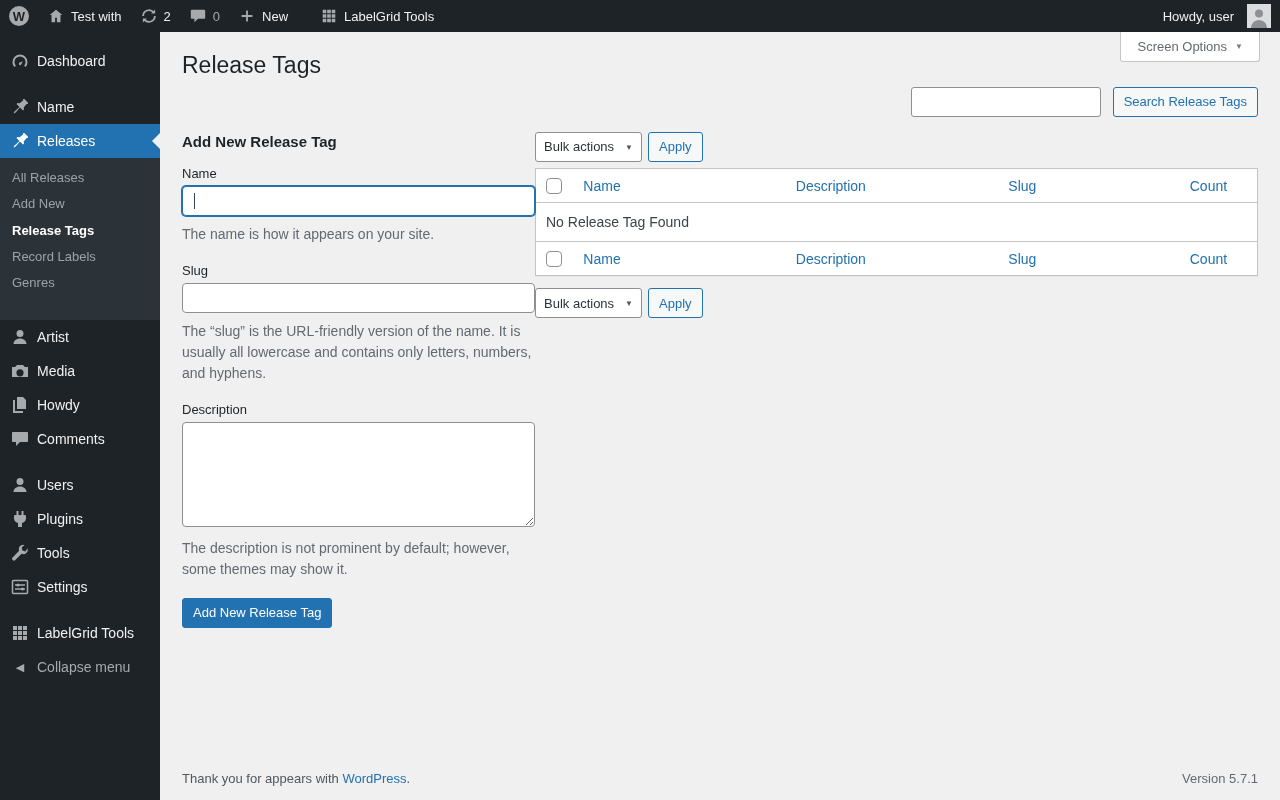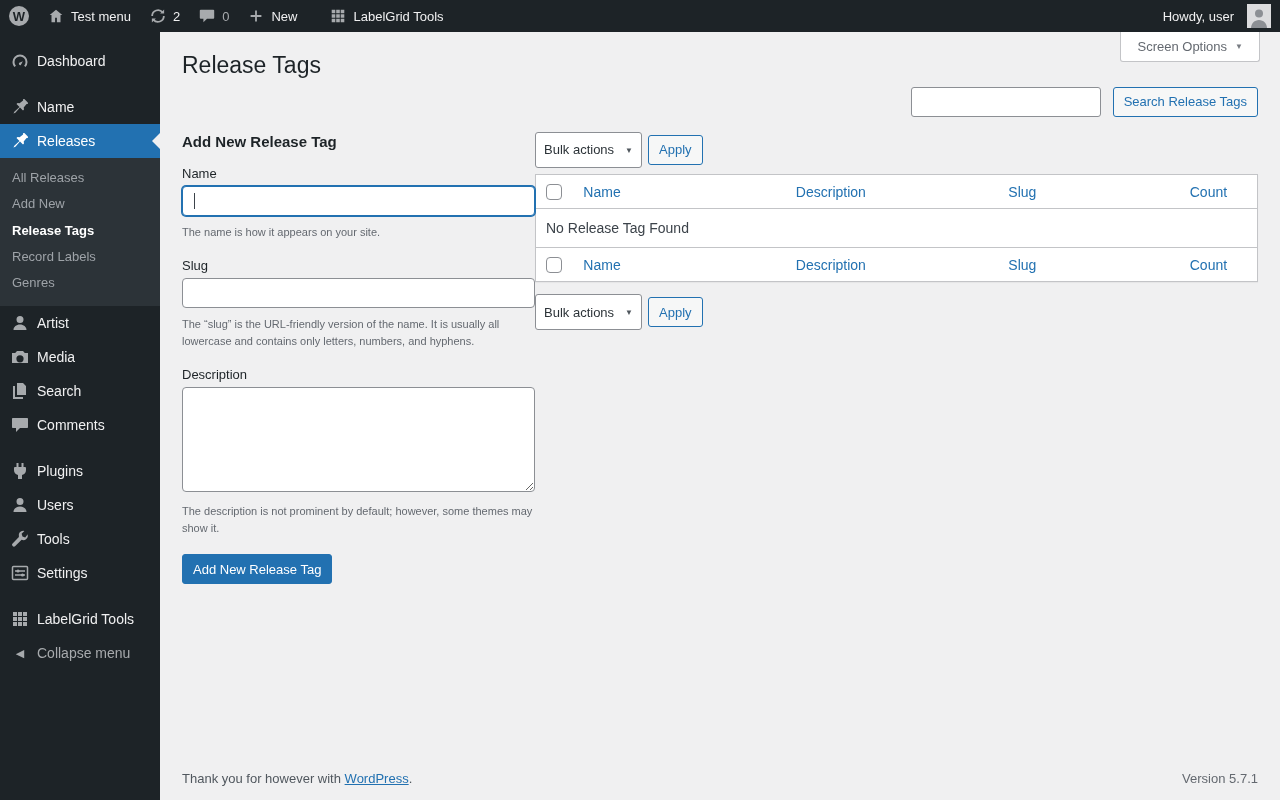--- a/index.html
+++ b/index.html
@@ -47,21 +47,21 @@
     height: 34px; padding: 0 10px; color: #f0f0f1; font-size: 14px; cursor: pointer;
   }
   .menu-item svg { color: #a7aaad; flex-shrink: 0; display: block; }
   .menu-item.active { background: var(--accent, #2271b1); color: #fff; }
   .menu-item.active svg { color: #fff; }
   .menu-item.active::after {
     content: ""; position: absolute; right: 0; top: 50%; margin-top: -8px;
     border: 8px solid transparent; border-right-color: var(--content-bg, #f0f0f1);
   }
   .menu-sep { height: 12px; }
-  .submenu { background: var(--submenu-bg, #2c3338); padding: 7px 0 10px; }
+  .submenu { background: var(--submenu-bg, #2c3338); padding: 7px 0 24px; }
   .submenu-item {
     display: block; padding: 6px 12px; color: #9ea3a8;
     font-size: 13px; line-height: 1.1; cursor: pointer;
   }
   .submenu-item.current { color: #fff; font-weight: 700; }
   .menu-item.collapse { color: #a7aaad; }
   .collapse-arrow { font-size: 11px; color: #a7aaad; width: 20px; text-align: center; }
 
   
   .content {
@@ -102,35 +102,35 @@
   .form-title { font-size: 15px; font-weight: 700; margin: 4px 0 16px; }
   .form-field { margin-bottom: 18px; }
   .form-label { display: block; margin-bottom: 5px; font-size: 13px; color: #1d2327; }
   .input-wrap { position: relative; }
   .text-input {
     width: 100%; height: 30px; border: 1px solid #8c8f94; border-radius: 4px;
     padding: 0 8px; font-size: 14px; background: #fff; color: #2c3338; font-family: inherit;
   }
   .text-input.focused { border-color: var(--accent, #2271b1); box-shadow: 0 0 0 1px var(--accent, #2271b1); outline: none; }
   .caret { position: absolute; left: 12px; top: 7px; width: 1px; height: 16px; background: #3c434a; }
-  .help-text { margin: 8px 0 0; color: #646970; font-size: 11px; line-height: 1.5; }
+  .help-text { margin: 8px 0 0; color: #646970; font-size: 14px; line-height: 1.5; }
   .textarea {
     width: 100%; height: 105px; border: 1px solid #8c8f94; border-radius: 4px;
     padding: 6px 8px; font-size: 14px; background: #fff; resize: vertical; font-family: inherit;
   }
   .submit-row { margin-top: 16px; }
 
   
   .tablenav { display: flex; gap: 6px; align-items: center; }
   .tablenav.top { margin: 3px 0 6px; }
   .tablenav.bottom { margin-top: 12px; }
   .select-wrap { position: relative; }
   .bulk-select {
     appearance: none; -webkit-appearance: none; -moz-appearance: none;
-    height: 36px; padding: 0 26px 0 8px; border: 1px solid #8c8f94; border-radius: 3px;
+    height: 30px; padding: 0 26px 0 8px; border: 1px solid #8c8f94; border-radius: 3px;
     background: #fff; font-size: 13px; color: #2c3338; cursor: pointer; font-family: inherit;
   }
   .select-chevron {
     position: absolute; right: 9px; top: 50%; transform: translateY(-50%);
     font-size: 8px; color: #50575e; pointer-events: none;
   }
   .list-table {
     width: 100%; border-collapse: collapse; background: #fff;
     border: 1px solid #c3c4c7; box-shadow: 0 1px 1px rgba(0,0,0,.04);
   }
@@ -146,36 +146,36 @@
     width: 16px; height: 16px; border: 1px solid #8c8f94; border-radius: 4px;
     background: #fff; margin: 0; cursor: pointer; vertical-align: middle; display: inline-block;
   }
 
   
   .page-footer {
     margin-top: auto; display: flex; justify-content: space-between;
     align-items: flex-end; padding: 10px 0 14px;
   }
   .footer-left { color: #50575e; font-size: 13px; }
-  .footer-left a { color: var(--accent, #2271b1); text-decoration: underline; cursor: pointer; }
+  .footer-left a { color: var(--accent, #2271b1); cursor: pointer; }
   .footer-right { color: #646970; font-size: 13px; }
 </style>
 </head>
 <body>
 
 <div class="admin-bar">
   <div class="ab-group">
     <a class="ab-item">
       <span class="wp-logo-circle">W</span>
     </a>
     <a class="ab-item">
       <svg viewBox="0 0 20 20" width="18" height="18" fill="currentColor">
           <path d="M10 3l-7 6h2v8h4v-5h2v5h4V9h2z"></path>
         </svg>
-      <span>Test menu</span>
+      <span>Test with</span>
     </a>
     <a class="ab-item">
       <svg viewBox="0 0 20 20" width="18" height="18">
         <g fill="none" stroke="currentColor" stroke-width="2">
             <path d="M16.5 10a6.5 6.5 0 0 1-11.6 4"></path>
             <path d="M3.5 10a6.5 6.5 0 0 1 11.6-4"></path>
           </g>
         <path d="M3.2 17.2v-4.4h4.4z" fill="currentColor"></path>
           <path d="M16.8 2.8v4.4h-4.4z" fill="currentColor"></path>
       </svg>
@@ -250,40 +250,40 @@
     <a class="menu-item">
       <svg viewBox="0 0 20 20" width="20" height="20" fill="currentColor">
           <path fill-rule="evenodd" d="M2 6h3.2L7 4h6l1.8 2H18v10H2V6zm8 2.2a3.6 3.6 0 1 0 0 7.2 3.6 3.6 0 0 0 0-7.2z"></path>
         </svg>
       <span>Media</span>
     </a>
     <a class="menu-item">
       <svg viewBox="0 0 20 20" width="20" height="20" fill="currentColor">
           <path d="M7 2h6l3 3v9H7V2zM5 5v11h8v2H3V5h2z"></path>
         </svg>
-      <span>Search</span>
+      <span>Howdy</span>
     </a>
     <a class="menu-item">
       <svg viewBox="0 0 20 20" width="20" height="20" fill="currentColor">
           <path d="M3 3h14c.6 0 1 .4 1 1v8c0 .6-.4 1-1 1h-7l-4 4v-4H3c-.6 0-1-.4-1-1V4c0-.6.4-1 1-1z"></path>
         </svg>
       <span>Comments</span>
     </a>
     <div class="menu-sep"></div>
     <a class="menu-item">
       <svg viewBox="0 0 20 20" width="20" height="20" fill="currentColor">
+          <path d="M10 3a3.5 3.5 0 1 1 0 7 3.5 3.5 0 0 1 0-7zm0 8.5c3.6 0 6.5 2.4 6.5 5.5h-13c0-3.1 2.9-5.5 6.5-5.5z"></path>
+        </svg>
+      <span>Users</span>
+    </a>
+    <a class="menu-item">
+      <svg viewBox="0 0 20 20" width="20" height="20" fill="currentColor">
           <path d="M13.5 2v4H15a1 1 0 0 1 1 1v2a5 5 0 0 1-4 4.9V18H8v-4.1A5 5 0 0 1 4 9V7a1 1 0 0 1 1-1h1.5V2h2v4h3V2h2z"></path>
         </svg>
       <span>Plugins</span>
-    </a>
-    <a class="menu-item">
-      <svg viewBox="0 0 20 20" width="20" height="20" fill="currentColor">
-          <path d="M10 3a3.5 3.5 0 1 1 0 7 3.5 3.5 0 0 1 0-7zm0 8.5c3.6 0 6.5 2.4 6.5 5.5h-13c0-3.1 2.9-5.5 6.5-5.5z"></path>
-        </svg>
-      <span>Users</span>
     </a>
     <a class="menu-item">
       <svg viewBox="0 0 20 20" width="20" height="20" fill="currentColor">
           <path d="M17.7 5.3a4.6 4.6 0 0 1-6.1 5.5l-6.3 6.3a1.9 1.9 0 0 1-2.7-2.7l6.3-6.3a4.6 4.6 0 0 1 5.5-6.1l-2.8 2.8.9 2.7 2.7.9 2.5-3.1z"></path>
         </svg>
       <span>Tools</span>
     </a>
     <a class="menu-item">
       <svg viewBox="0 0 20 20" width="20" height="20" fill="currentColor">
           <rect x="2.5" y="3.5" width="15" height="13" rx="1" fill="none" stroke="currentColor" stroke-width="1.5"></rect>
@@ -395,20 +395,20 @@
               </select>
               <span class="select-chevron">▼</span>
             </span>
             <button class="button button-secondary">Apply</button>
           </div>
         </div>
       </div>
 
       <div class="page-footer">
         <div class="footer-left">
-          <span>Thank you for however with</span>
+          <span>Thank you for appears with</span>
           <a>WordPress</a><span>.</span>
         </div>
         <div class="footer-right">Version 5.7.1</div>
       </div>
     </div>
   </div>
 </div>
 
 </body></html>

